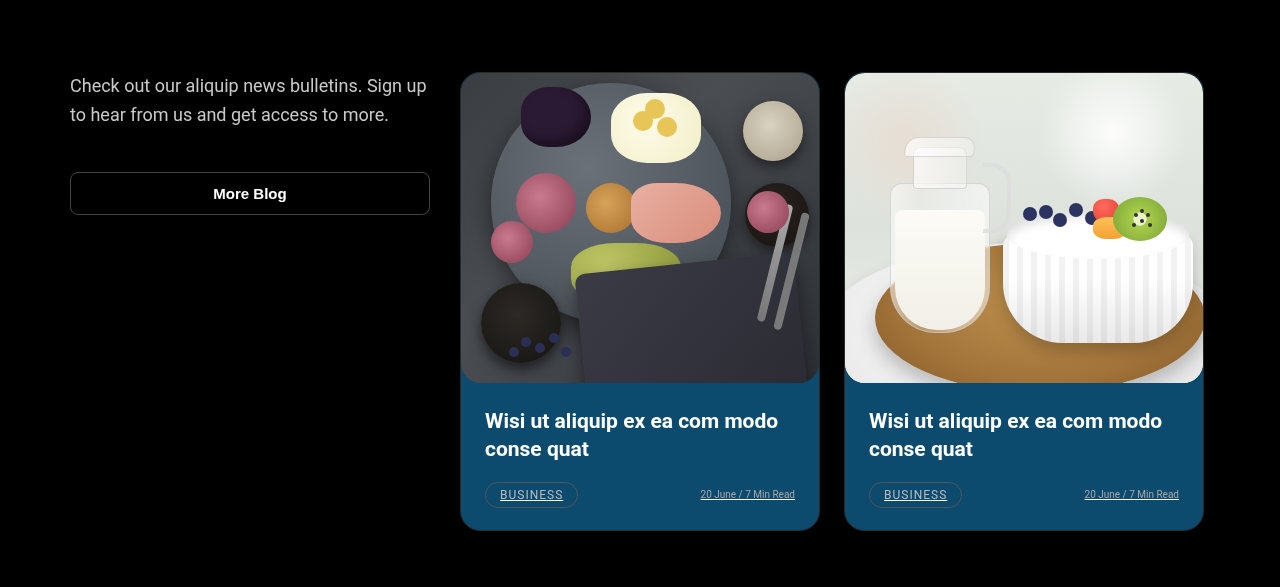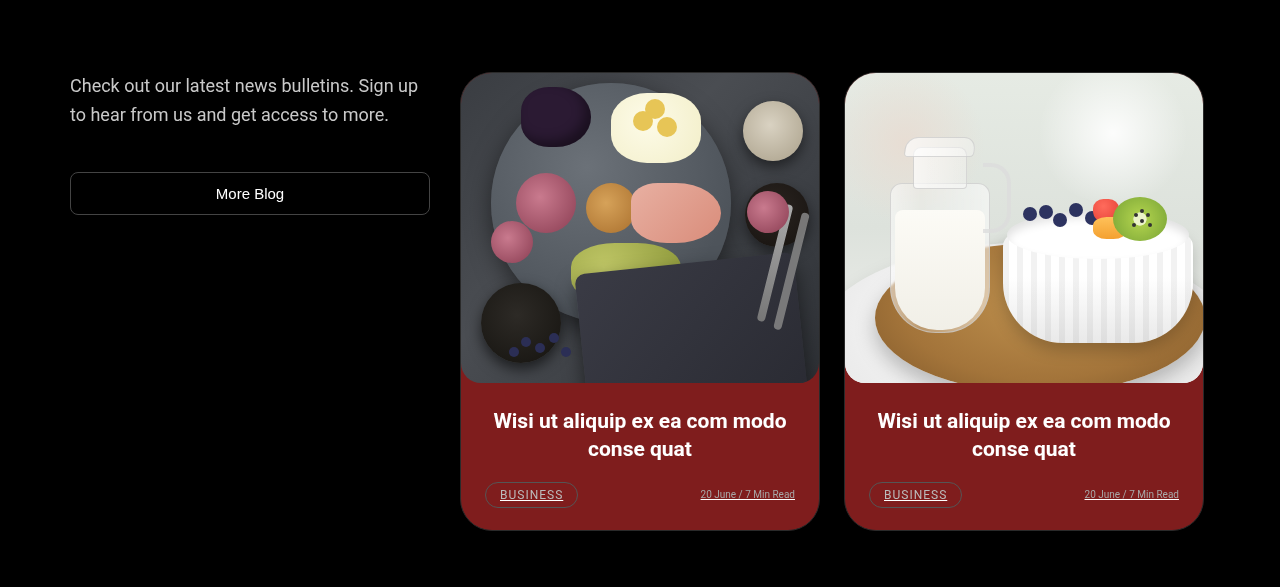--- a/index.html
+++ b/index.html
@@ -39,35 +39,34 @@
     }
     .more-button {
       display: block;
       width: 100%;
       padding: 12px 0;
       background: transparent;
       border: 1px solid #444;
       border-radius: 8px;
       color: #fff;
       font-size: 15px;
-      font-weight: 400;
+      font-weight: 700;
       text-align: center;
       cursor: pointer;
     }
     .cards {
       display: flex;
       gap: 24px;
     }
     .card {
       width: 360px;
       border: 1px solid #2a2a2a;
-      border-radius: 32px;
+      border-radius: 20px;
       overflow: hidden;
-      background: #7f1d1d;
-      text-align: center;
+      background: #0c4a6e;
     }
     .card-image {
       width: 100%;
       height: 310px;
       border-radius: 20px;
       position: relative;
       overflow: hidden;
     }
     
     .img1 {
@@ -157,21 +156,21 @@
       font-size: 10px;
       color: #a8a8a8;
     }
   </style>
 </head>
 <body>
 
 <div class="container">
 
   <div class="left-panel">
-    <p class="section-subtitle">Check out our latest news bulletins. Sign up to hear from us and get access to more.</p>
+    <p class="section-subtitle">Check out our aliquip news bulletins. Sign up to hear from us and get access to more.</p>
     <button class="more-button">More Blog</button>
   </div>
 
   <div class="cards">
 
     <article class="card">
       <div class="card-image img1" aria-label="food-platter-charcuterie">
         <div class="plate"></div>
         <div class="food grapes"></div>
         <div class="food eggs"></div>

